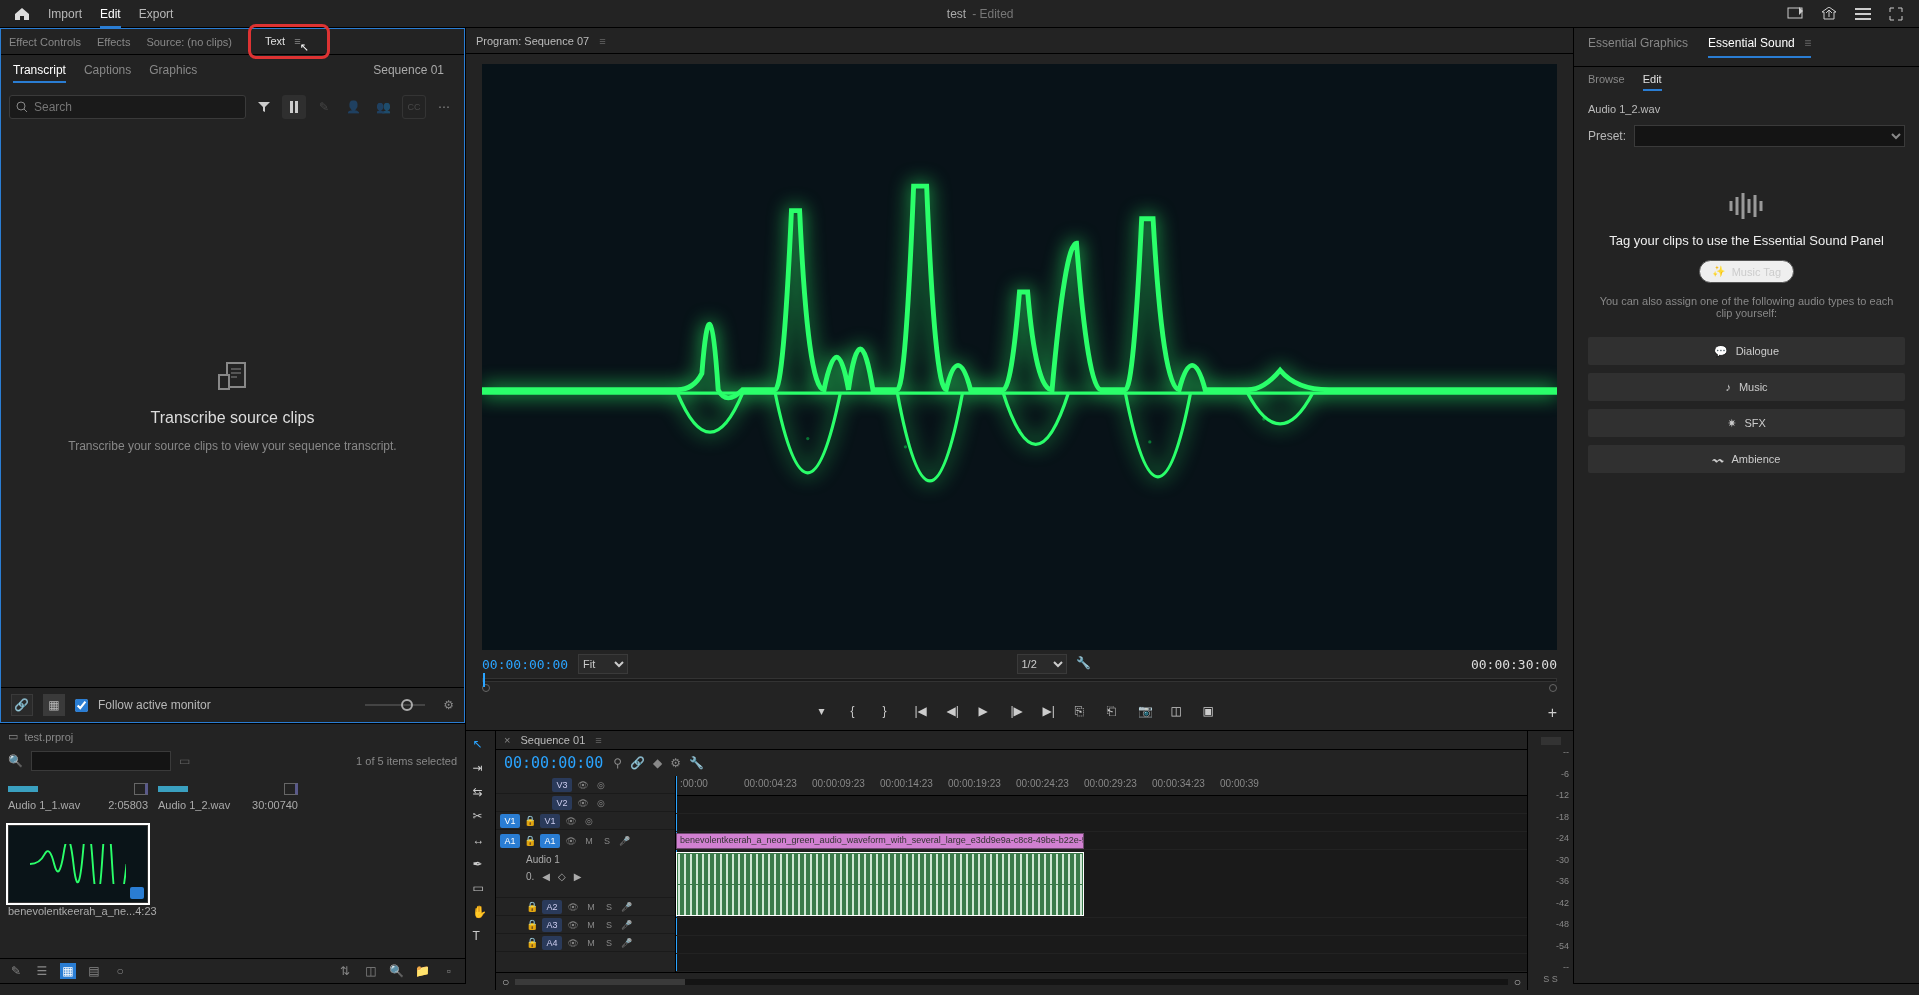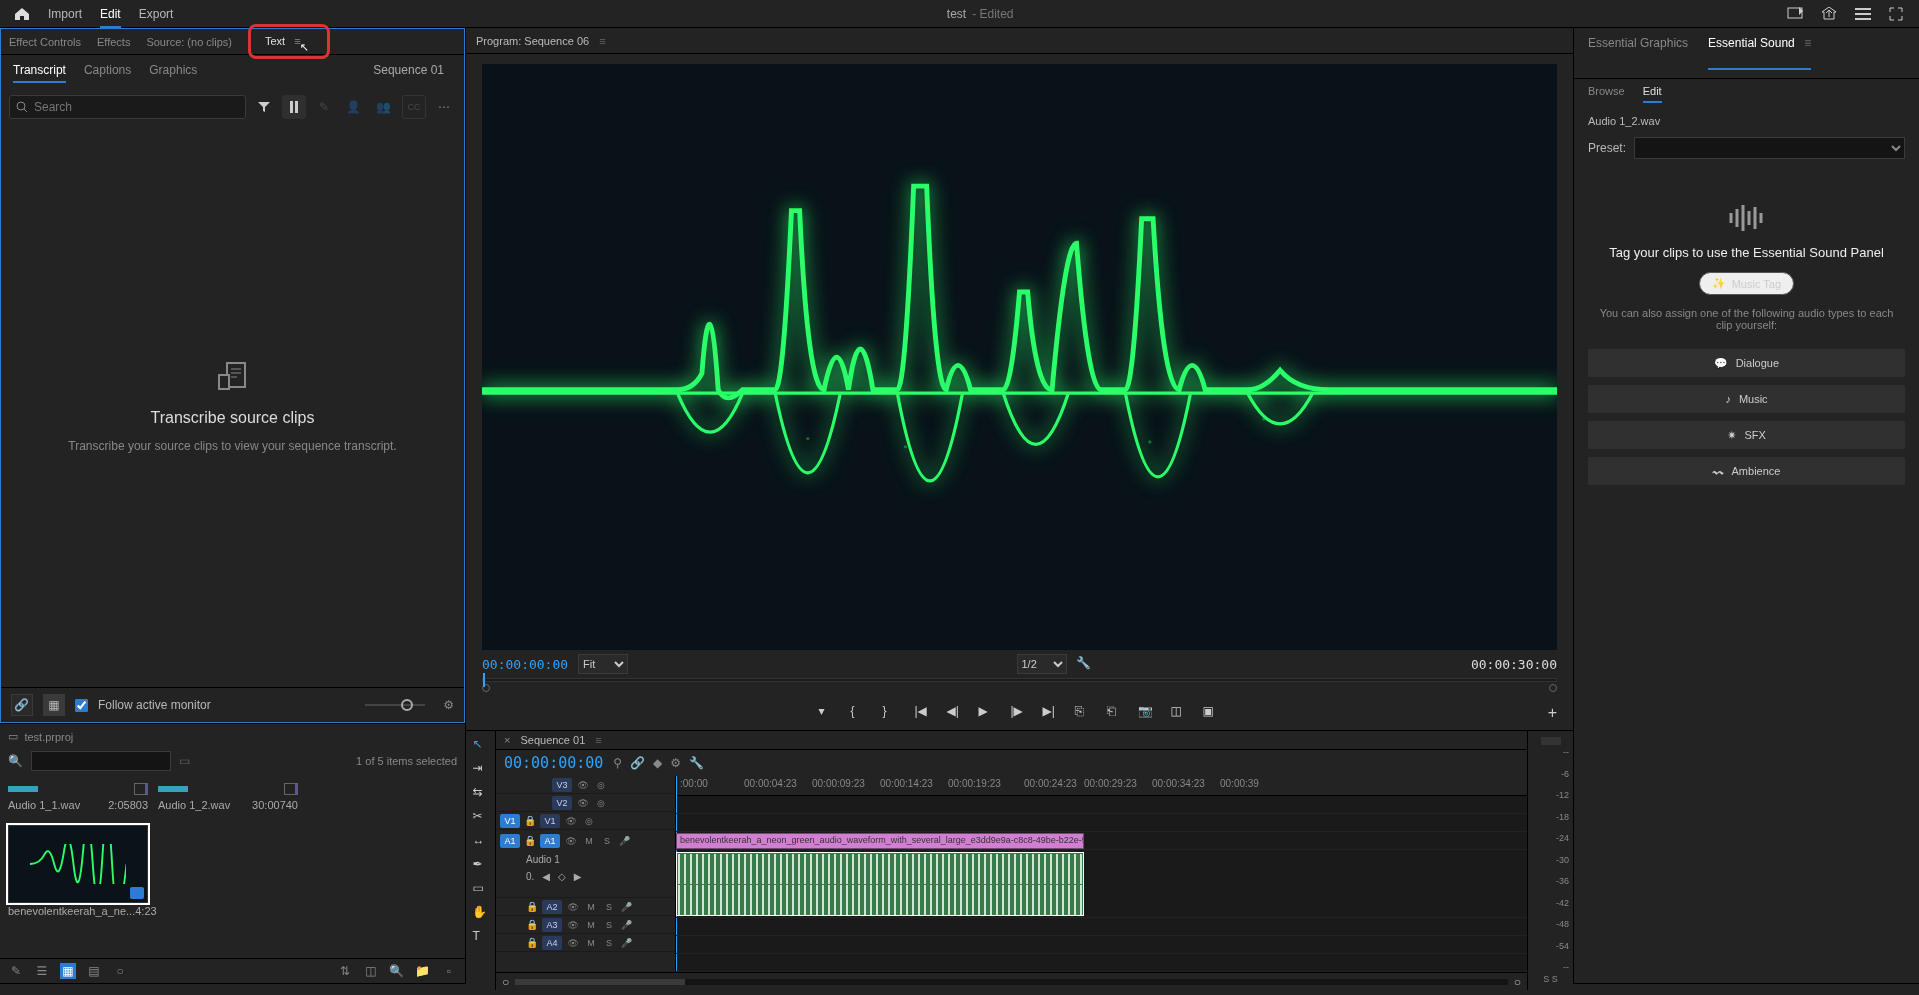--- a/index.html
+++ b/index.html
@@ -134,21 +134,21 @@
 .tl-scroll .knob { position:absolute; left:0; width:170px; height:6px; background:#3a3a3a; }
 
 
 .meters { width:46px; background:#232323; border-left:1px solid #000; display:flex; flex-direction:column; align-items:center; padding:6px 0; gap:2px; font-size:9px; color:#888; }
 .meter-scale { flex:1; display:flex; flex-direction:column; justify-content:space-between; width:100%; }
 .meter-scale div { text-align:right; padding-right:4px; }
 
 
 .right-tabs { display:flex; gap:20px; padding:8px 14px; font-size:12px; border-bottom:1px solid #000; }
 .right-tab { color:#888; cursor:pointer; }
-.right-tab.active { color:#fff; border-bottom:2px solid #2a7dd3; padding-bottom:18px; }
+.right-tab.active { color:#fff; border-bottom:2px solid #2a7dd3; padding-bottom:6px; }
 .right-subtabs { display:flex; gap:18px; padding:6px 14px; font-size:11px; }
 .clip-name { padding:6px 14px; font-size:11px; color:#bbb; }
 .preset-row { display:flex; align-items:center; gap:8px; padding:4px 14px; }
 .preset-select { flex:1; background:#141414; border:1px solid #3a3a3a; height:22px; color:#888; }
 .ess-empty { flex:0 0 auto; display:flex; flex-direction:column; align-items:center; gap:12px; padding:40px 20px 10px 20px; text-align:center; }
 .ess-empty .wave-icon { color:#888; }
 .ess-empty h4 { font-weight:500; font-size:13px; color:#eee; }
 .auto-tag { display:flex; align-items:center; gap:6px; border:1px solid #555; border-radius:14px; padding:4px 12px; color:#ccc; font-size:11px; cursor:pointer; }
 .ess-empty p { font-size:11px; color:#888; max-width:300px; }
 .type-buttons { display:flex; flex-direction:column; gap:8px; padding: 8px 14px; }
@@ -341,21 +341,21 @@
         <span class="ico">📁</span>
         <span class="ico">▫</span>
       </div>
     </div>
   </div>
 
   <div class="mid-col">
 
     <div class="program-panel">
       <div class="prog-tabs">
-        <span>Program: Sequence 06</span>
+        <span>Program: Sequence 07</span>
         <span style="color:#666">≡</span>
       </div>
       <div class="monitor-wrap">
         <div class="monitor">
           <svg viewBox="0 0 660 360" preserveAspectRatio="none">
             <rect width="660" height="360" fill="#081218"></rect>
             <g stroke="#2aff6a" stroke-width="3" fill="none" filter="drop-shadow(0 0 6px #2aff6a)">
               <path d="M0 200 H120 Q130 200 135 190 Q140 125 145 200 Q150 210 160 200 H180 Q185 200 190 90 L195 90 Q200 200 210 200 Q218 160 225 200 Q232 150 240 200 H255 Q260 200 265 75 L273 75 Q278 200 285 200 Q292 170 300 200 H320 Q325 200 330 140 L335 140 Q340 200 350 200 Q358 110 365 110 Q372 200 380 200 H395 Q400 200 405 95 L412 95 Q418 200 428 200 Q436 170 444 200 H470 Q480 200 490 188 Q500 200 520 200 H660"></path>
               <path d="M0 202 H660" stroke-width="2"></path>
               <path d="M120 202 Q140 250 160 202 M180 202 Q200 300 220 202 M255 202 Q275 310 295 202 M320 202 Q340 265 360 202 M395 202 Q415 305 435 202 M470 202 Q490 240 510 202" stroke-width="2"></path>
@@ -505,21 +505,21 @@
                 <span class="mini">🎤</span>
               </div>
           </div>
           <div class="track-area">
             <div class="ruler">
               <span class="tick" style="left:4px">:00:00</span>
               <span class="tick" style="left:68px">00:00:04:23</span>
               <span class="tick" style="left:136px">00:00:09:23</span>
               <span class="tick" style="left:204px">00:00:14:23</span>
               <span class="tick" style="left:272px">00:00:19:23</span>
-              <span class="tick" style="left:348px">00:00:24:23</span>
+              <span class="tick" style="left:340px">00:00:24:23</span>
               <span class="tick" style="left:408px">00:00:29:23</span>
               <span class="tick" style="left:476px">00:00:34:23</span>
               <span class="tick" style="left:544px">00:00:39</span>
             </div>
             <div class="playhead-line"></div>
             <div class="track-lane"></div>
             <div class="track-lane"></div>
             <div class="track-lane">
                 <div class="clip-video">benevolentkeerah_a_neon_green_audio_waveform_with_several_large_e3dd9e9a-c8c8-49be-b22e-5309c23ff50b</div>
               </div>

